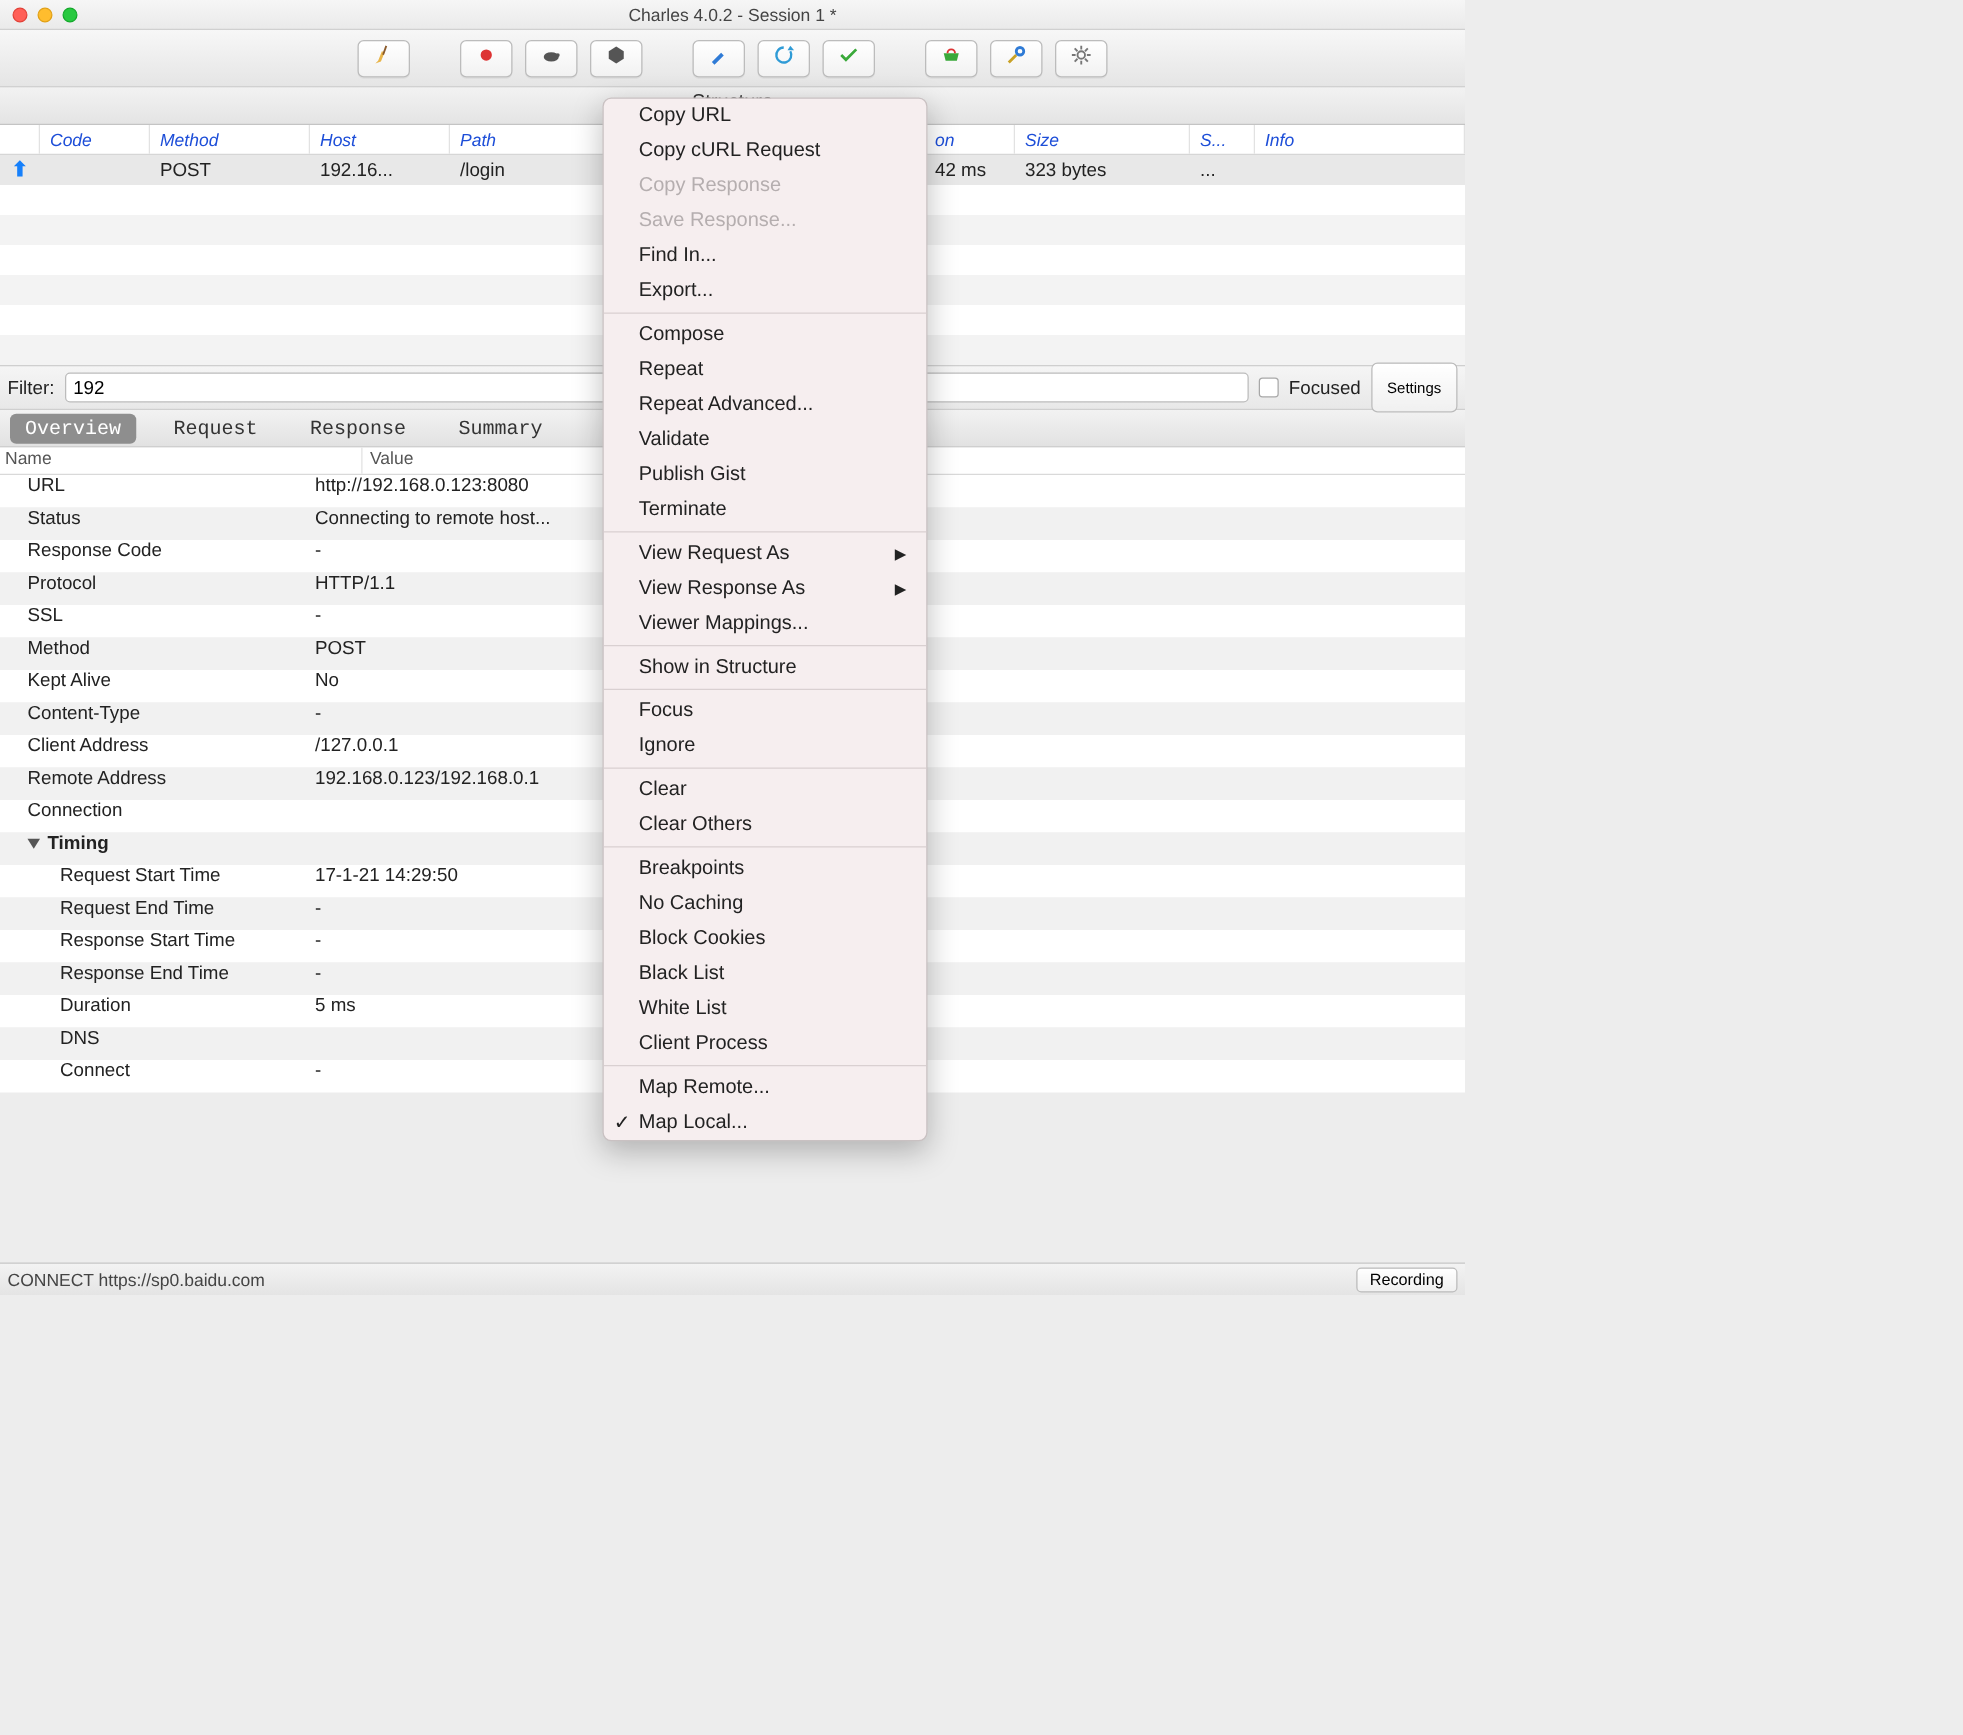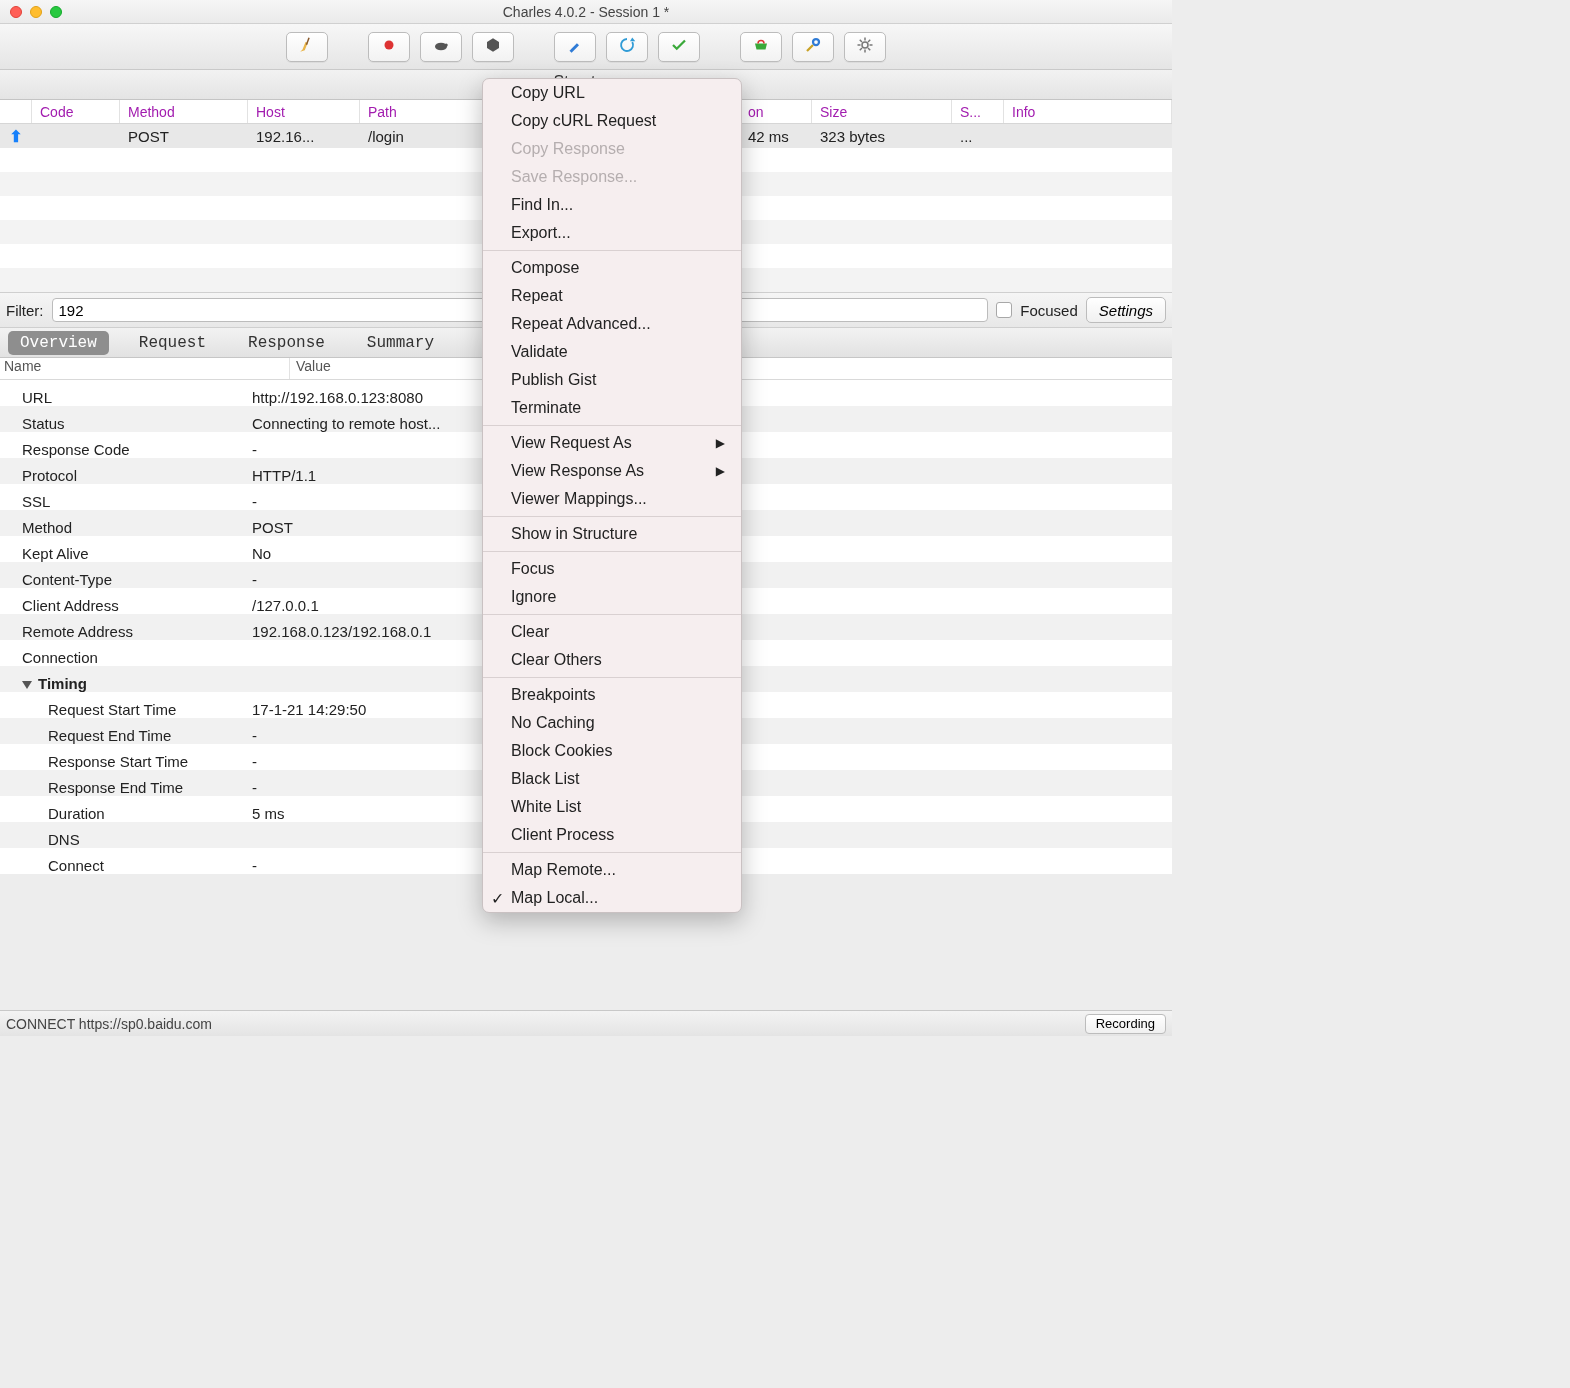--- a/index.html
+++ b/index.html
@@ -20,21 +20,21 @@
   .tb-btn { width:42px; height:30px; border:1px solid #bcbcbc; border-radius:5px; background:linear-gradient(#ffffff,#f2f2f2); display:flex; align-items:center; justify-content:center; font-size:16px; cursor:pointer; box-shadow:0 1px 0 rgba(0,0,0,.05);}
   .tb-gap { width:20px; }
   .tb-svg { width:18px; height:18px; }
 
   
   .tabsbar { height:30px; display:flex; align-items:center; gap:14px; padding:0 10px; background:linear-gradient(#f2f2f2,#e4e4e4); border-bottom:1px solid #c4c4c4;flex-direction:column;}
   .vtab { font-size:16px; padding:3px 12px; border-radius:5px; cursor:pointer; color:#333;}
   .vtab.active { background:#8e8e8e; color:#fff; }
 
   
-  .theader { height:24px; display:flex; align-items:center; background:#fff; border-bottom:1px solid #d6d6d6; font-size:14px; color:#a21caf; }
+  .theader { height:24px; display:flex; align-items:center; background:#fff; border-bottom:1px solid #d6d6d6; font-size:14px; color:#1d4ed8;font-style:italic; }
   .theader div { padding:0 8px; border-right:1px solid #e2e2e2; height:100%; display:flex; align-items:center;}
   .col-arrow{width:32px;}
   .col-code{width:88px;}
   .col-method{width:128px;}
   .col-host{width:112px;}
   .col-path{width:380px;}
   .col-dur{width:72px;}
   .col-size{width:140px;}
   .col-s{width:52px;}
   .col-info{flex:1;}
@@ -47,33 +47,33 @@
   .row.sel { background:#e8e8e8; }
   .row div { padding:0 8px;}
   .cell-arrow{width:32px;display:flex;justify-content:center;}
   .up-arrow{color:#1680fb;font-size:16px;font-weight:bold;}
 
   
   .filterbar { height:36px; display:flex; align-items:center; gap:8px; padding:0 6px; background:linear-gradient(#f5f5f5,#e8e8e8); border-top:1px solid #cfcfcf; border-bottom:1px solid #cfcfcf;}
   .filterbar label{font-size:15px;}
   .filterbar input.filter { flex:1; height:24px; border:1px solid #bcbcbc; border-radius:4px; padding:0 6px; font-size:15px; background:#fff;}
   .chk { width:16px; height:16px; border:1px solid #a8a8a8; border-radius:3px; background:#fff; }
-  .settings-btn { height:26px; padding:0 12px; border:1px solid #bcbcbc; border-radius:5px; background:linear-gradient(#ffffff,#f0f0f0); font-size:15px; cursor:pointer;font-style:italic;}
+  .settings-btn { height:40px; padding:0 12px; border:1px solid #bcbcbc; border-radius:5px; background:linear-gradient(#ffffff,#f0f0f0); font-size:12px; cursor:pointer;}
 
   
   .ovtabs { height:30px; display:flex; align-items:center; gap:18px; padding:0 8px; background:linear-gradient(#f2f2f2,#e2e2e2); border-bottom:1px solid #c6c6c6;}
   .ovtab { font-size:16px; padding:3px 12px; border-radius:5px; cursor:pointer; color:#333;font-family:Liberation Mono, monospace;}
   .ovtab.active{ background:#8e8e8e; color:#fff;}
 
   
   .nvheader { height:22px; display:flex; background:#fff; border-bottom:1px solid #d9d9d9; font-size:14px; color:#555;}
   .nvheader .nvname{width:290px; padding-left:4px; border-right:1px solid #e2e2e2;}
   .nvheader .nvval{flex:1; padding-left:6px;}
   .nvrows { }
-  .nvrow { height:26px; display:flex; align-items:flex-end; font-size:15px;}
+  .nvrow { height:26px; display:flex; align-items:flex-start; font-size:15px;}
   .nvrow:nth-child(odd){background:#fff;}
   .nvrow:nth-child(even){background:#f1f1f1;}
   .nvname{width:246px; padding-left:22px;}
   .nvname.ind{padding-left:48px;}
   .nvname.group{font-weight:bold; padding-left:22px;}
   .tri { display:inline-block; width:0; height:0; border-left:5px solid transparent; border-right:5px solid transparent; border-top:8px solid #555; margin-right:6px; vertical-align:middle;}
   .nvval{flex:1; padding-left:6px; white-space:nowrap; overflow:hidden; text-overflow:ellipsis;}
 
   
   .statusbar { position:absolute; bottom:0; left:0; right:0; height:26px; display:flex; align-items:center; justify-content:space-between; padding:0 6px; font-size:14px; color:#444; background:linear-gradient(#f3f3f3,#e4e4e4); border-top:1px solid #c8c8c8;}

